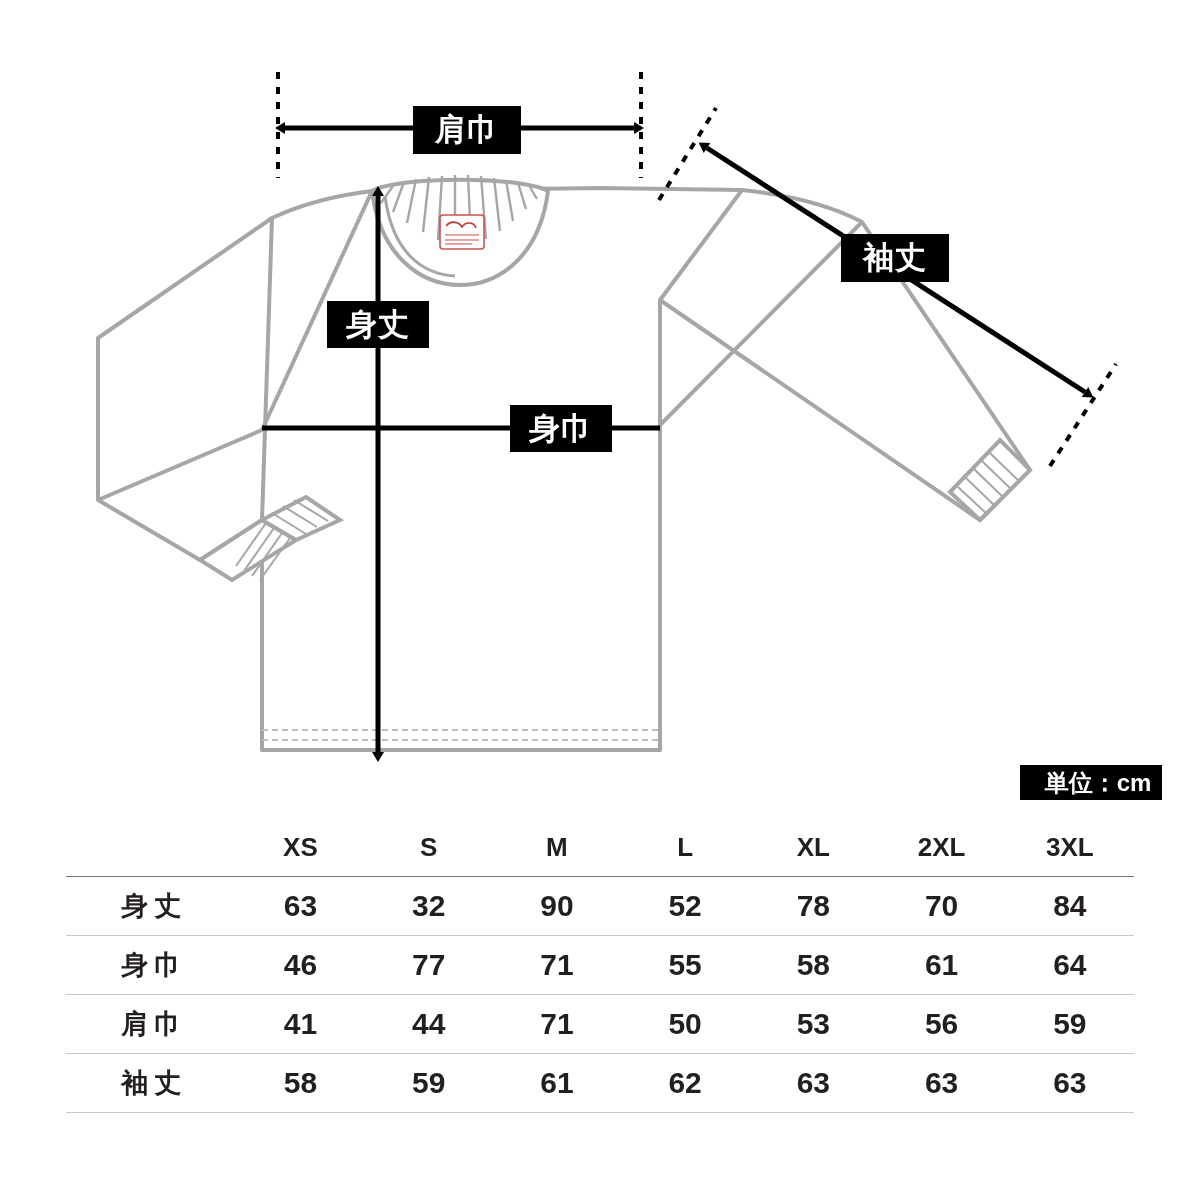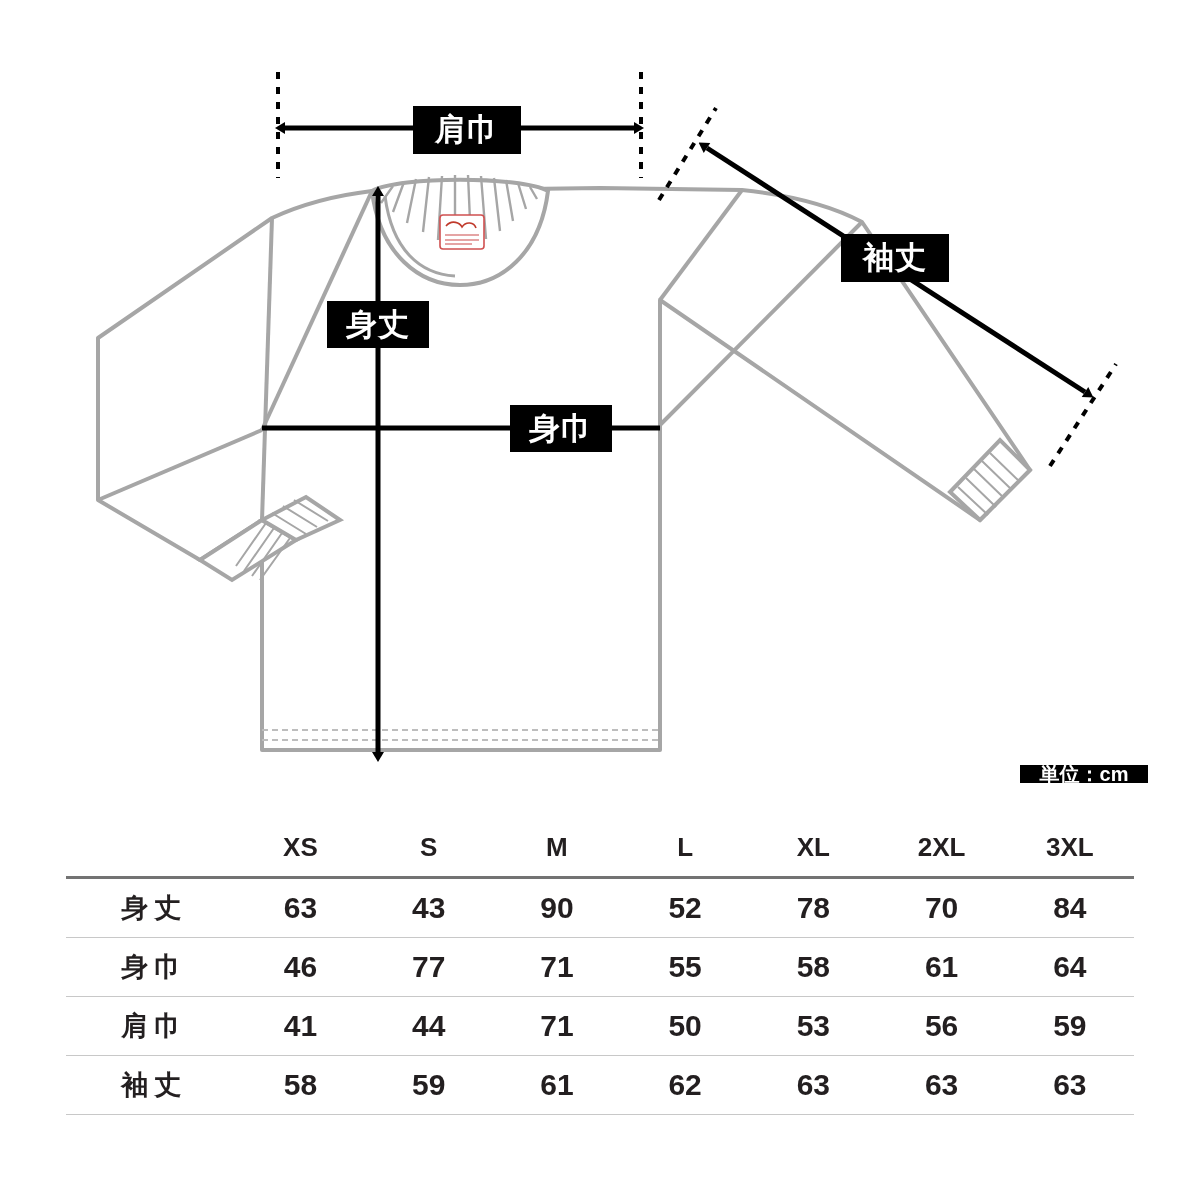--- a/index.html
+++ b/index.html
@@ -63,43 +63,44 @@
     left: 510px;
     top: 405px;
     width: 102px;
     height: 47px;
     font-size: 31px;
   }
   #label-unit {
     left: 1020px;
     top: 765px;
     width: 128px;
-    height: 18px;
-    font-size: 20px;
+    height: 35px;
+    font-size: 24px;
     letter-spacing: 0px;
+    padding-left: 14px;
   }
   #size-table {
     position: absolute;
     left: 66px;
     top: 818px;
     width: 1068px;
     border-collapse: collapse;
   }
   #size-table th, #size-table td {
     text-align: center;
     font-weight: bold;
     color: #231f20;
     padding: 0;
   }
   #size-table thead th {
     font-size: 26px;
     font-weight: bold;
     height: 58px;
     vertical-align: middle;
-    border-bottom: 3px solid #737373;
+    border-bottom: 1px solid #737373;
   }
   #size-table tbody tr {
     border-bottom: 1px solid #c8c8c8;
   }
   #size-table tbody td {
     font-size: 30px;
     height: 58px;
     vertical-align: middle;
   }
   #size-table tbody td.row-head {
@@ -245,21 +246,21 @@
       <th>L</th>
       <th>XL</th>
       <th>2XL</th>
       <th>3XL</th>
     </tr>
   </thead>
   <tbody>
     <tr>
       <td class="row-head">身丈</td>
       <td>63</td>
-      <td>43</td>
+      <td>32</td>
       <td>90</td>
       <td>52</td>
       <td>78</td>
       <td>70</td>
       <td>84</td>
     </tr>
     <tr>
       <td class="row-head">身巾</td>
       <td>46</td>
       <td>77</td>

